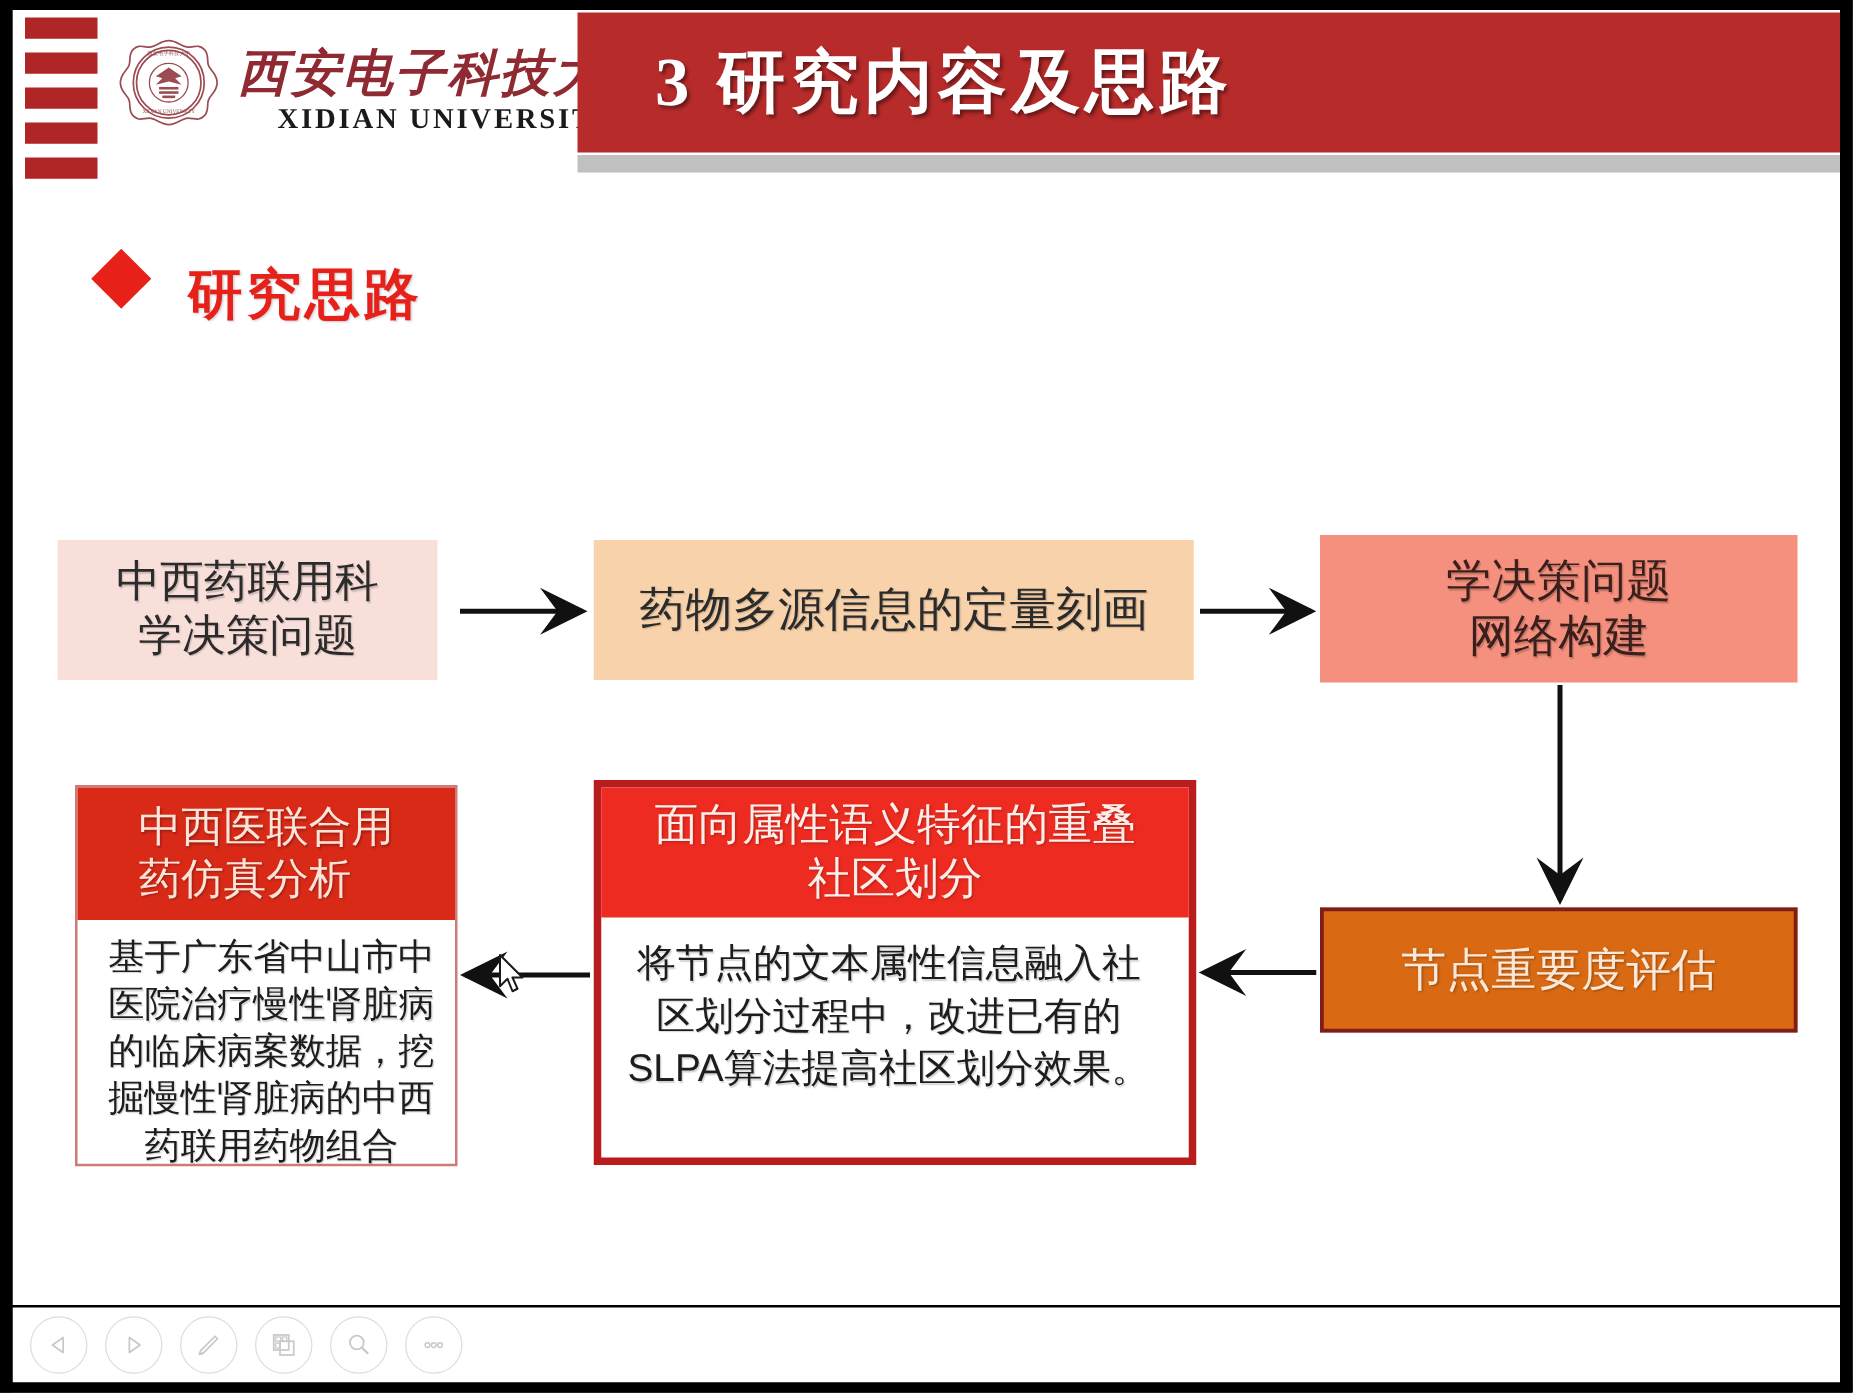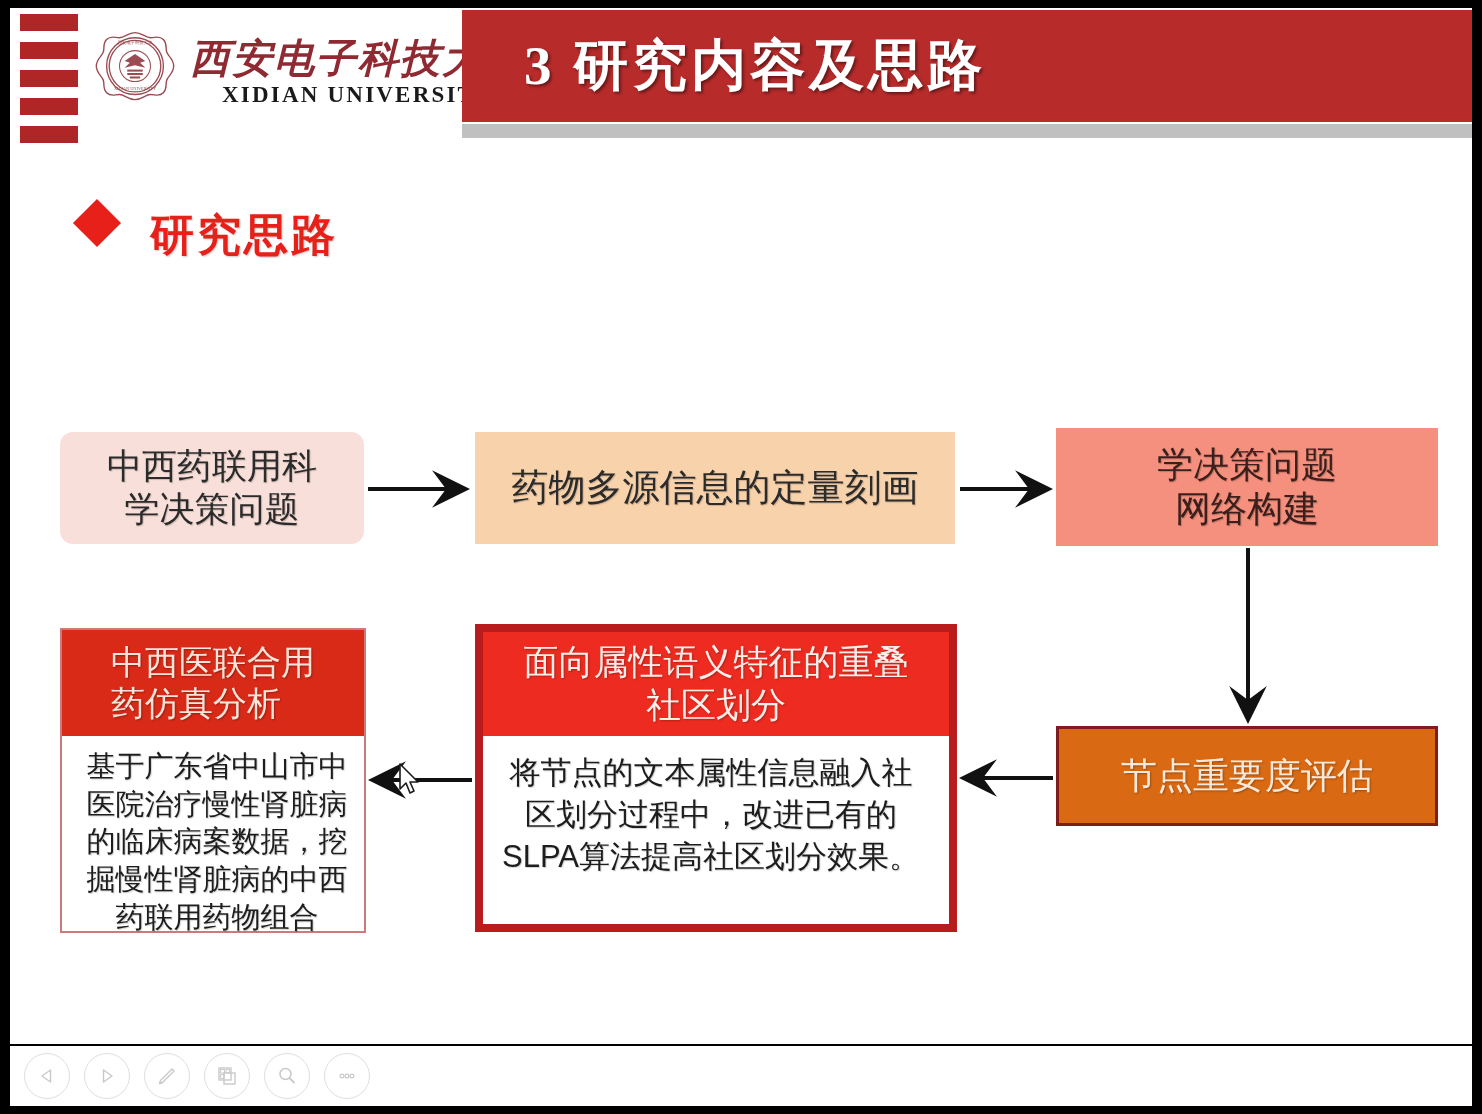--- a/index.html
+++ b/index.html
@@ -108,25 +108,24 @@
     position: absolute;
     display: flex; flex-direction: column;
     align-items: center; justify-content: center;
     text-align: center;
     font-family: "Liberation Sans", "DejaVu Sans", sans-serif;
     line-height: 1.22;
   }
 
   
   #box-problem {
-    left: 50px; top: 424px; width: 304px; height: 112px;
+    left: 36px; top: 424px; width: 304px; height: 112px;
     background: #f9dfd9;
     font-size: 35px; color: #2b2b2b;
     text-shadow: 1px 1px 1px rgba(0,0,0,0.18);
-    border-radius: 13px;
   }
   
   #box-quant {
     left: 465px; top: 424px; width: 480px; height: 112px;
     background: #f8d2ab;
     font-size: 37px; color: #2b2b2b;
     text-shadow: 1px 1px 1px rgba(0,0,0,0.18);
   }
   
   #box-network {
@@ -141,21 +140,21 @@
     background: #d96a13;
     border: 3px solid #7f1d1d;
     font-size: 36px; color: #fbe8d8;
     text-shadow: 1px 1px 2px rgba(0,0,0,0.3);
   }
 
   
   #card-community {
     position: absolute; left: 465px; top: 616px;
     width: 482px; height: 308px;
-    border: 8px solid #b91c1c;
+    border: 6px solid #b91c1c;
     background: #ffffff;
   }
   #card-community-header {
     height: 104px; width: 100%;
     background: #ee2b20;
     display: flex; align-items: center; justify-content: center;
     text-align: center;
     font-size: 35px; color: #fdeee9; line-height: 1.22;
     text-shadow: 1px 1px 2px rgba(0,0,0,0.25);
     padding: 0 8px;

